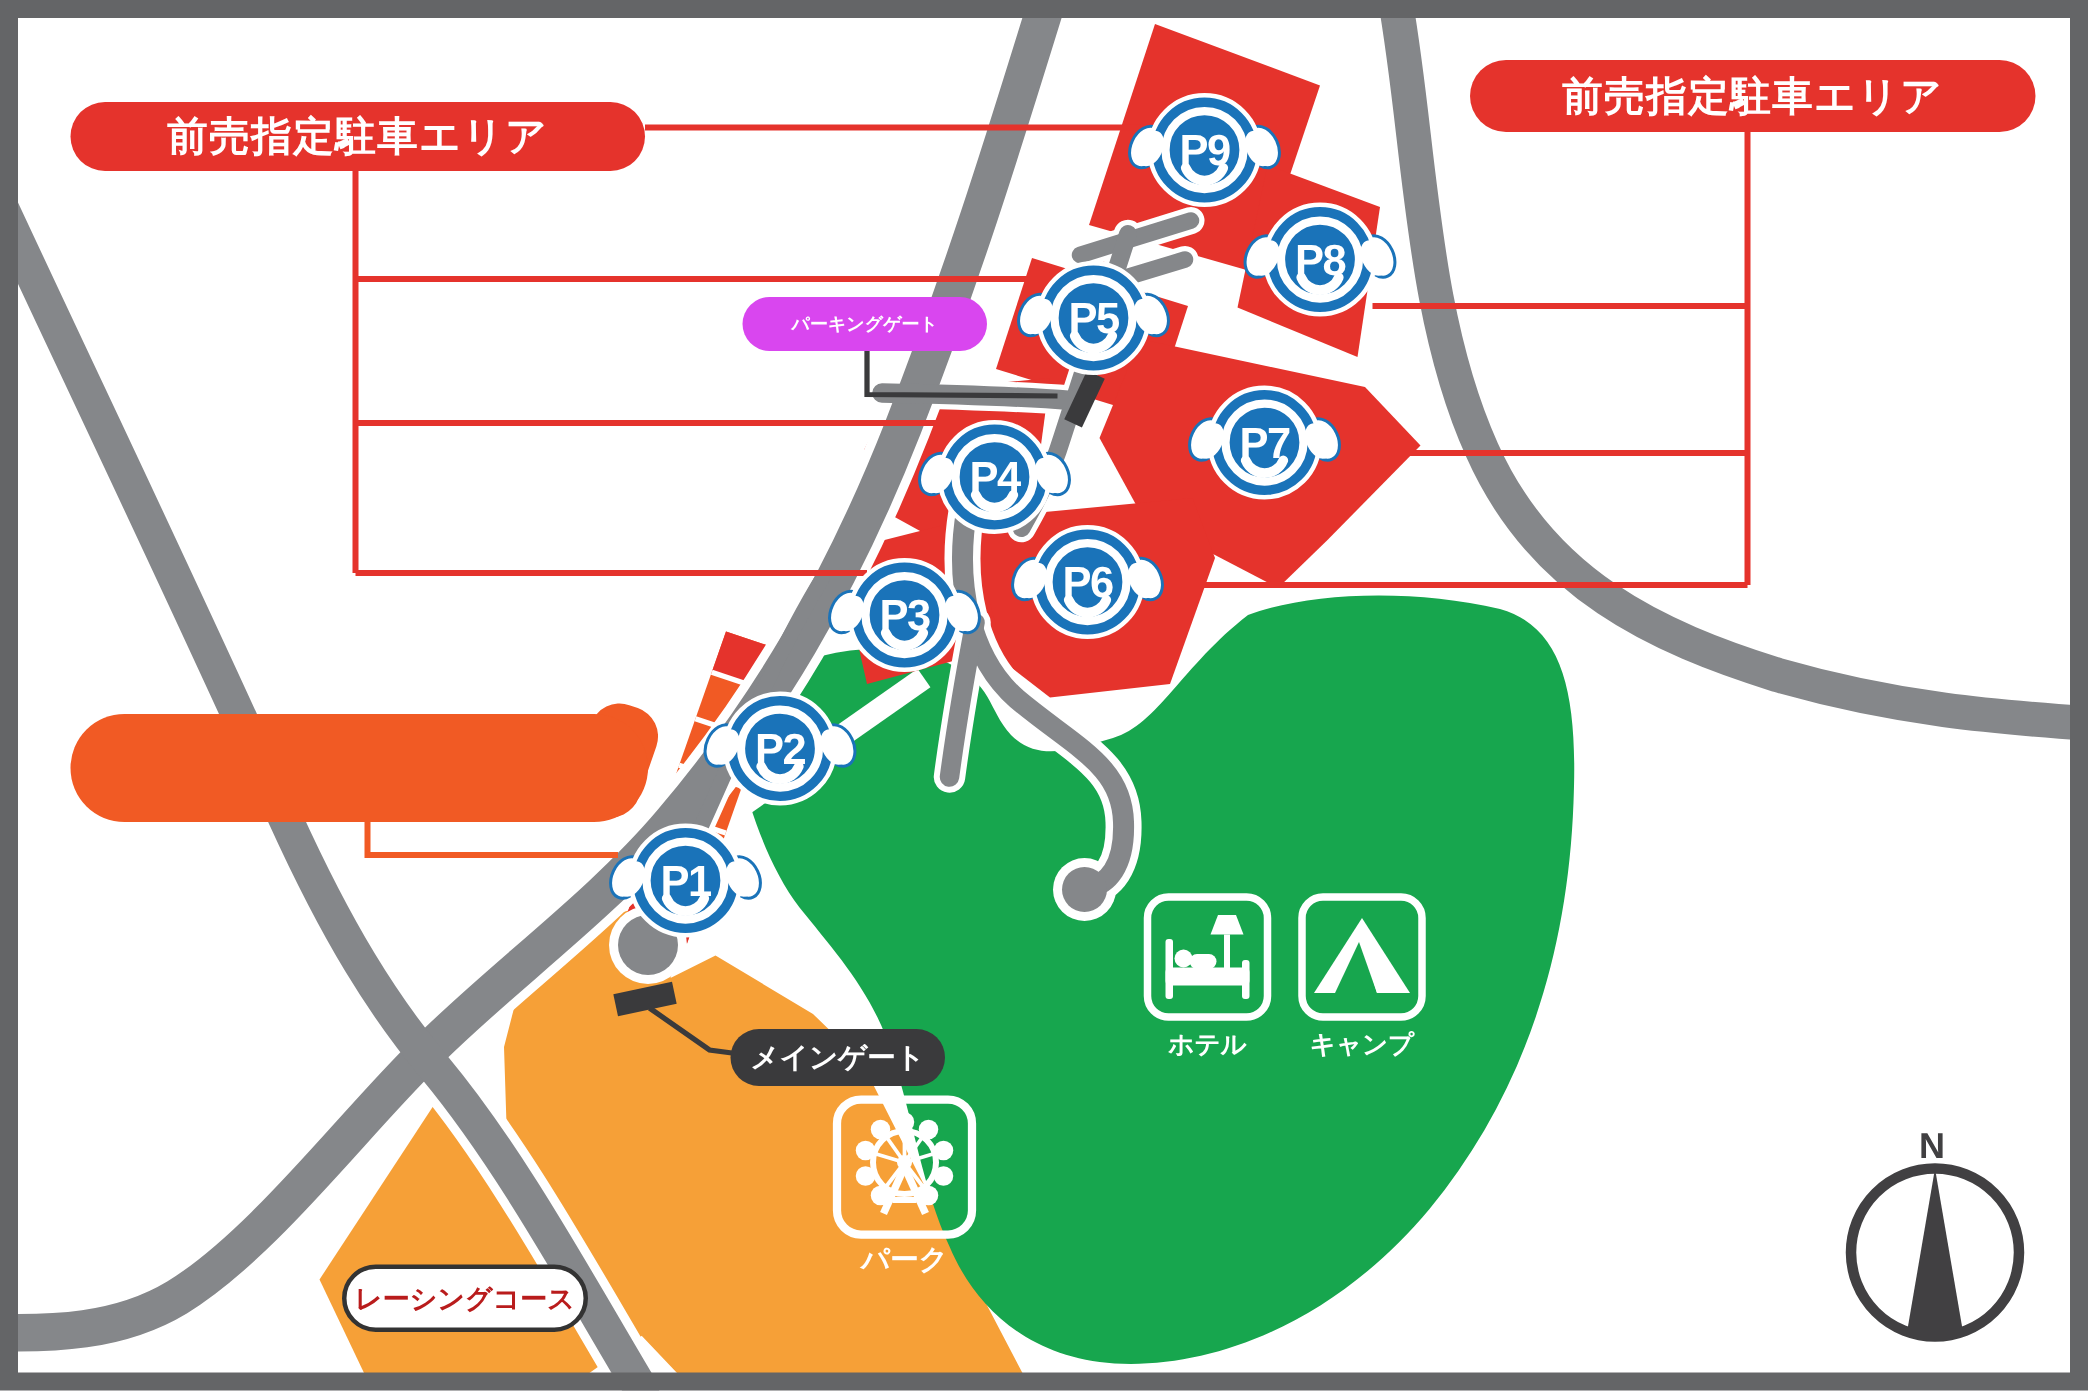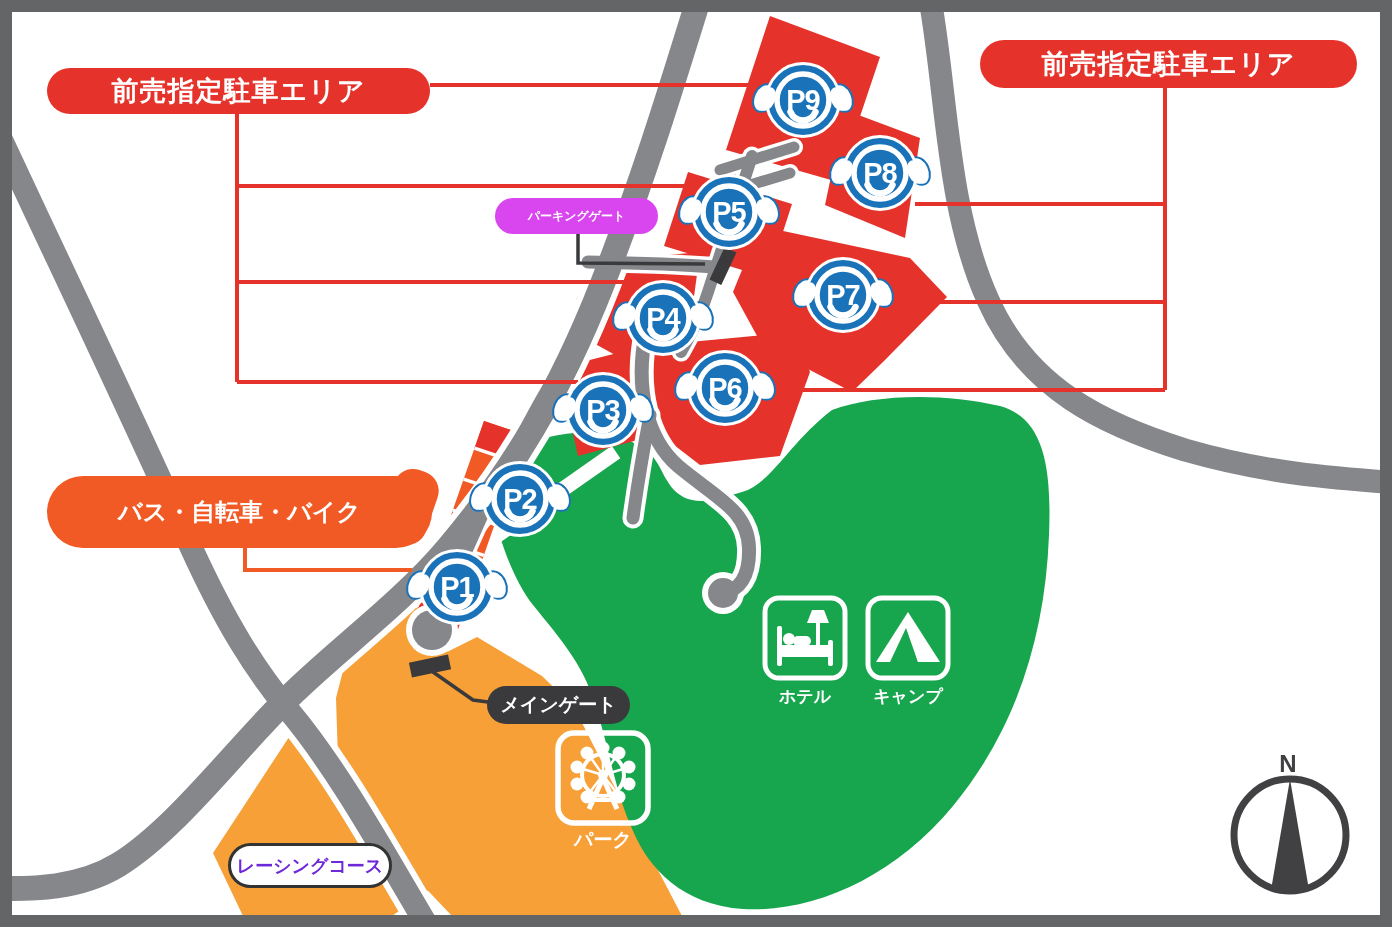--- a/index.html
+++ b/index.html
@@ -12,21 +12,21 @@
              background:#e5332c;font-size:27px;letter-spacing:1px;}
   #pill-right{left:980px;top:40px;width:377px;height:48px;border-radius:24px;
              background:#e5332c;font-size:27px;letter-spacing:1px;}
   #pill-orange{left:47px;top:476px;width:385px;height:72px;border-radius:36px;
              background:#f15a24;font-size:24px;line-height:1.3;flex-direction:column;}
   #pill-pgate{left:495px;top:198px;width:163px;height:36px;border-radius:18px;
              background:#d946ef;font-size:12px;}
   #pill-mgate{left:487px;top:686px;width:143px;height:38px;border-radius:19px;
              background:#3a3a3c;font-size:19px;}
   #pill-race{left:228px;top:843px;width:164px;height:45px;border-radius:23px;
-             background:#fff;border:3px solid #333;color:#6d28d9;font-size:18px;text-align:right;}
+             background:#fff;border:3px solid #333;color:#b91c1c;font-size:18px;text-align:right;}
   text{font-family:"Liberation Sans","DejaVu Sans",sans-serif;}
   .ptext{font-size:29px;font-weight:bold;fill:#fff;text-anchor:middle;letter-spacing:-1px;}
   .fac-label{font-size:17px;font-weight:bold;fill:#fff;text-anchor:middle;}
   .n-label{font-size:24px;font-weight:bold;fill:#414042;text-anchor:middle;}
 </style>
 </head>
 <body>
 
 <svg id="map" viewBox="0 0 1392 927">
   <defs>
@@ -240,21 +240,20 @@
   <rect x="0" y="0" width="1392" height="927" fill="none" stroke="#646567" stroke-width="24"></rect>
 </svg>
 
 <div id="pill-left" class="pill">
   <span>前売指定駐車エリア</span>
 </div>
 <div id="pill-right" class="pill">
   <span>前売指定駐車エリア</span>
 </div>
 <div id="pill-orange" class="pill">
-  <span>バス・自転車・バイク</span>
 </div>
 <div id="pill-pgate" class="pill">
   <span>パーキングゲート</span>
 </div>
 <div id="pill-mgate" class="pill">
   <span>メインゲート</span>
 </div>
 <div id="pill-race" class="pill">
   <span>レーシングコース</span>
 </div>

